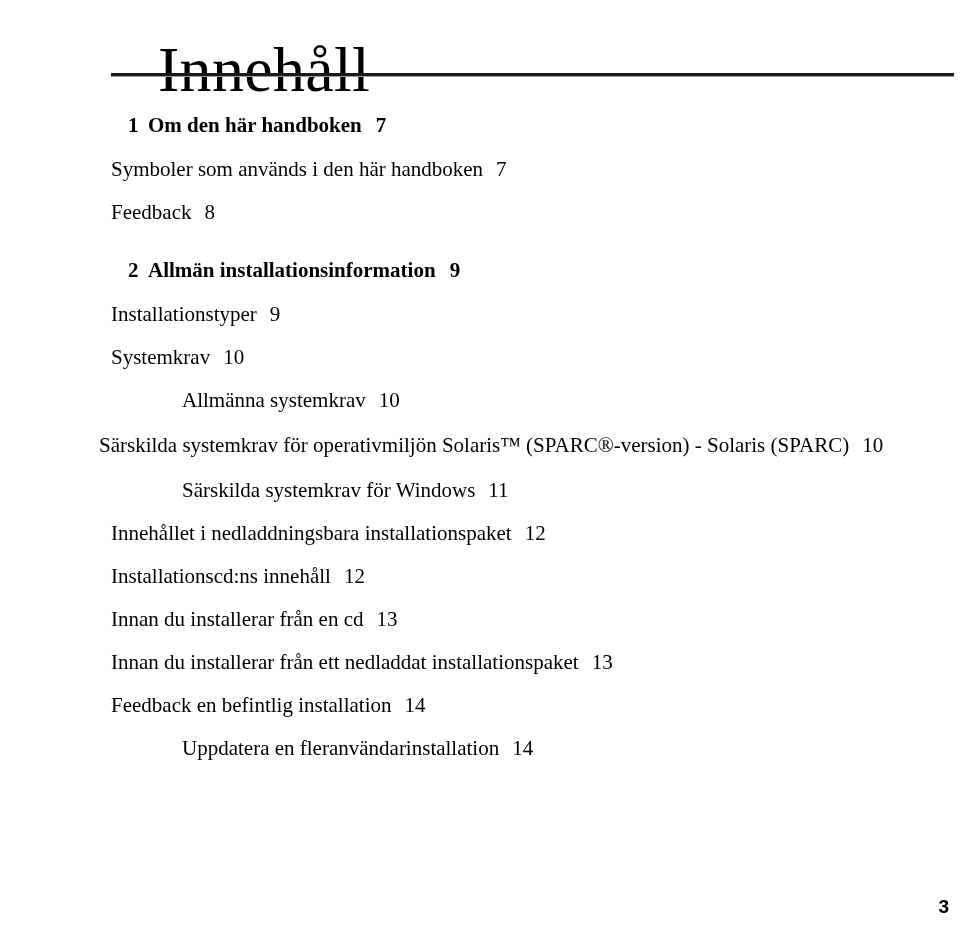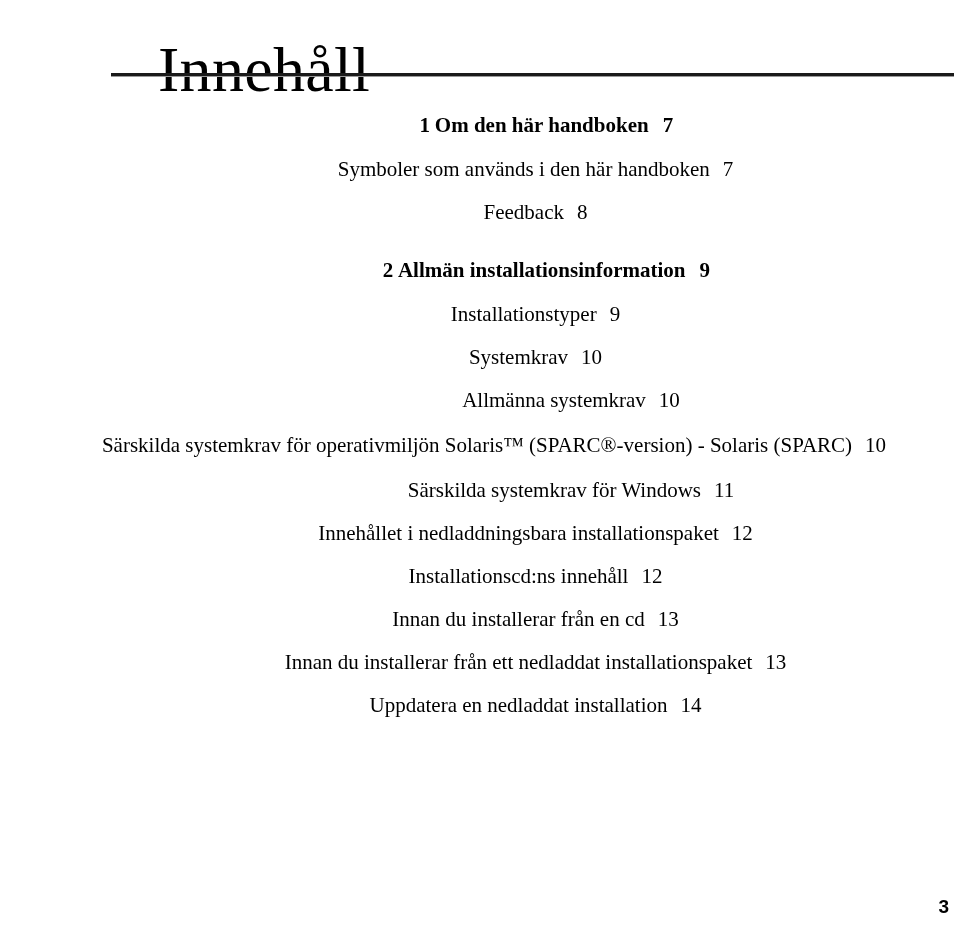--- a/index.html
+++ b/index.html
@@ -44,21 +44,20 @@
     background: #1a1a1a;
     border-bottom: 1px solid #9a9a9a;
   }
 
   
   .toc {
     position: absolute;
     left: 0;
     top: 110px;
     width: 960px;
-    text-align: center;
   }
 
   .toc-entry {
     position: relative;
     font-size: 21px;
     line-height: 30px;
     white-space: nowrap;
     margin-bottom: 13px;
   }
 
@@ -145,18 +144,19 @@
       <div class="toc-entry level1 chapter-gap"><span class="num">2</span><span class="title">Allmän installationsinformation</span><span class="page">9</span></div>
       <div class="toc-entry level2"><span class="title">Installationstyper</span><span class="page">9</span></div>
       <div class="toc-entry level2"><span class="title">Systemkrav</span><span class="page">10</span></div>
       <div class="toc-entry level3"><span class="title">Allmänna systemkrav</span><span class="page">10</span></div>
       <div class="toc-entry level3 wraps"><span class="title">Särskilda systemkrav för operativmiljön Solaris™ (SPARC®-version) - Solaris (SPARC)</span><span class="page">10</span></div>
       <div class="toc-entry level3"><span class="title">Särskilda systemkrav för Windows</span><span class="page">11</span></div>
       <div class="toc-entry level2"><span class="title">Innehållet i nedladdningsbara installationspaket</span><span class="page">12</span></div>
       <div class="toc-entry level2"><span class="title">Installationscd:ns innehåll</span><span class="page">12</span></div>
       <div class="toc-entry level2"><span class="title">Innan du installerar från en cd</span><span class="page">13</span></div>
       <div class="toc-entry level2"><span class="title">Innan du installerar från ett nedladdat installationspaket</span><span class="page">13</span></div>
-      <div class="toc-entry level2"><span class="title">Uppdatera en nedladdat installation</span><span class="page">14</span></div>
+      <div class="toc-entry level2"><span class="title">Feedback en befintlig installation</span><span class="page">14</span></div>
+      <div class="toc-entry level3"><span class="title">Uppdatera en fleranvändarinstallation</span><span class="page">14</span></div>
     </div>
 
   <div class="page-number-footer">3</div>
 
 </div>
 
 </body></html>

